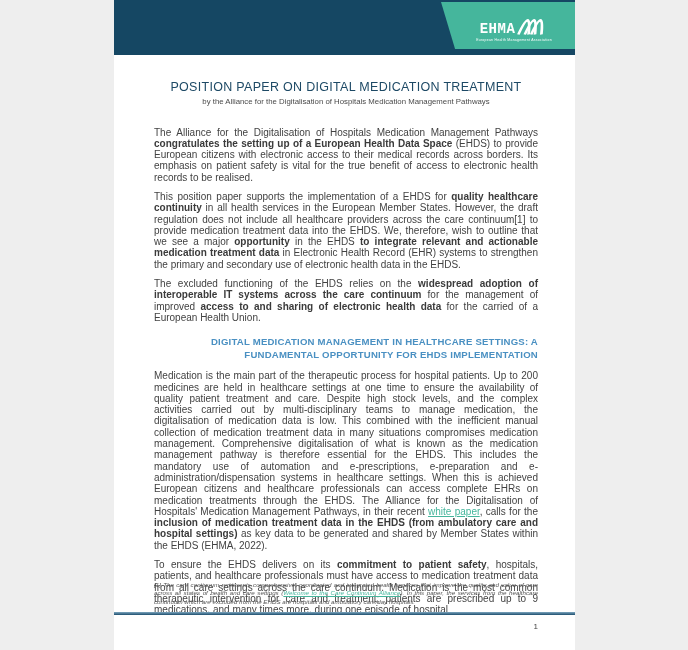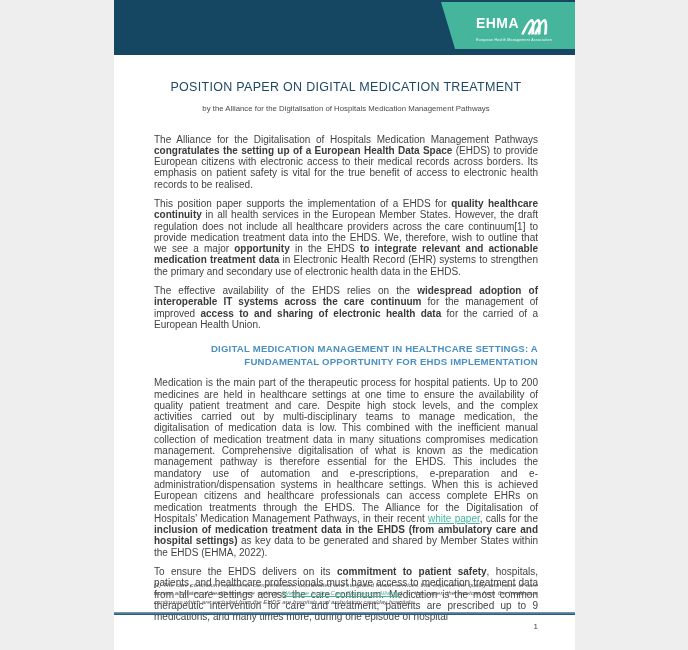--- a/index.html
+++ b/index.html
@@ -14,39 +14,39 @@
 
   
   .header-bar { position:relative; width:100%; height:55px; background:#154763; }
   .logo-plate {
     position:absolute; right:0; top:2px; width:134px; height:47px;
     background:#45b69c;
     clip-path: polygon(0 0, 100% 0, 100% 100%, 10.5% 100%);
     display:flex; flex-direction:column; align-items:center; justify-content:center;
     padding-left:12px;
   }
-  .logo-row { display:flex; align-items:center; }
+  .logo-row { display:flex; align-items:flex-end;font-family:Liberation Mono, monospace; }
   .logo-text {
     color:#ffffff; font-size:14px; font-weight:bold; letter-spacing:0.5px;
     line-height:14px;
   }
   .logo-arcs { width:32px; height:26px; margin-left:1px; }
   .logo-tagline {
     color:#ffffff; font-size:3.4px; letter-spacing:0.3px; margin-top:2px;
     white-space:nowrap;
   }
 
   
   .content { padding:0 37px 0 40px; }
   .doc-title {
     margin-top:24px; text-align:center; color:#1d4965;
     font-size:12.5px; font-weight:normal; line-height:17.5px; letter-spacing:0.3px;
   }
   .doc-subtitle {
-    text-align:center; font-size:7.8px; color:#4a4a4a; margin-top:7px;
+    text-align:center; font-size:7.8px; color:#4a4a4a; 
   }
   p.body {
     font-size:10px; line-height:11.3px; text-align:justify;
     color:#424242; margin-bottom:8px;
   }
   p.body.first { margin-top:21px; }
   h2.section-heading {
     color:#4a90c2; font-size:9.6px; font-weight:bold; line-height:13px;
     letter-spacing:0.2px; margin:12px 0 9px 0;text-align:right;
   }
@@ -90,21 +90,21 @@
     </div>
 
     <div class="content">
       <h1 class="doc-title">
         <span>POSITION PAPER ON DIGITAL MEDICATION TREATMENT</span><br>
       </h1>
       <div class="doc-subtitle">by the Alliance for the Digitalisation of Hospitals Medication Management Pathways</div>
 
       <p class="body first"><span>The Alliance for the Digitalisation of Hospitals Medication Management Pathways </span><span class="seg-bold">congratulates the setting up of a European Health Data Space</span><span> (EHDS) to provide European citizens with electronic access to their medical records across borders. Its emphasis on patient safety is vital for the true benefit of access to electronic health records to be realised.</span></p>
       <p class="body"><span>This position paper supports the implementation of a EHDS for </span><span class="seg-bold">quality healthcare continuity</span><span> in all health services in the European Member States. However, the draft regulation does not include all healthcare providers across the care continuum[1] to provide medication treatment data into the EHDS. We, therefore, wish to outline that we see a major </span><span class="seg-bold">opportunity</span><span> in the EHDS </span><span class="seg-bold">to integrate relevant and actionable medication treatment data</span><span> in Electronic Health Record (EHR) systems to strengthen the primary and secondary use of electronic health data in the EHDS.</span></p>
-      <p class="body"><span>The effective availability of the EHDS relies on the </span><span class="seg-bold">widespread adoption of interoperable IT systems across the care continuum</span><span> for the management of improved </span><span class="seg-bold">access to and sharing of electronic health data</span><span> for the carried of a European Health Union.</span></p>
+      <p class="body"><span>The excluded functioning of the EHDS relies on the </span><span class="seg-bold">widespread adoption of interoperable IT systems across the care continuum</span><span> for the management of improved </span><span class="seg-bold">access to and sharing of electronic health data</span><span> for the carried of a European Health Union.</span></p>
 
       <h2 class="section-heading">DIGITAL MEDICATION MANAGEMENT IN HEALTHCARE SETTINGS: A FUNDAMENTAL OPPORTUNITY FOR EHDS IMPLEMENTATION</h2>
       <p class="body"><span>Medication is the main part of the therapeutic process for hospital patients. Up to 200 medicines are held in healthcare settings at one time to ensure the availability of quality patient treatment and care. Despite high stock levels, and the complex activities carried out by multi-disciplinary teams to manage medication, the digitalisation of medication data is low. This combined with the inefficient manual collection of medication treatment data in many situations compromises medication management. Comprehensive digitalisation of what is known as the medication management pathway is therefore essential for the EHDS. This includes the mandatory use of automation and e-prescriptions, e-preparation and e-administration/dispensation systems in healthcare settings.  When this is achieved European citizens and healthcare professionals can access complete EHRs on medication treatments through the EHDS. The Alliance for the Digitalisation of Hospitals' Medication Management Pathways, in their recent </span><a class="seg-link">white paper</a><span>, calls for the </span><span class="seg-bold">inclusion of medication treatment data in the EHDS (from ambulatory care and hospital settings)</span><span> as key data to be generated and shared by Member States within the EHDS (EHMA, 2022).</span></p>
 
       <p class="body"><span>To ensure the EHDS delivers on its </span><span class="seg-bold">commitment to patient safety</span><span>, hospitals, patients, and healthcare professionals must have access to medication treatment data from all care settings across the care continuum. Medication is the most common therapeutic intervention for care and treatment; patients are prescribed  up to 9  medications, and many times more, during one episode  of hospital</span></p>
     </div>
 
     <div class="footnote"><span>[1] The care continuum represents comprehensive, coordinated and integrated health services that improve the quality and value of care across all states of health and care settings (</span><a class="seg-link">Welcome to the Care Continuum Alliance</a><span>). In this paper, the services from the healthcare continuum which are excluded from the EHDS are hospitals and ambulatory care/day hospitals.</span></div>
     <div class="footer-rule"></div>
     <div class="page-number">1</div>

